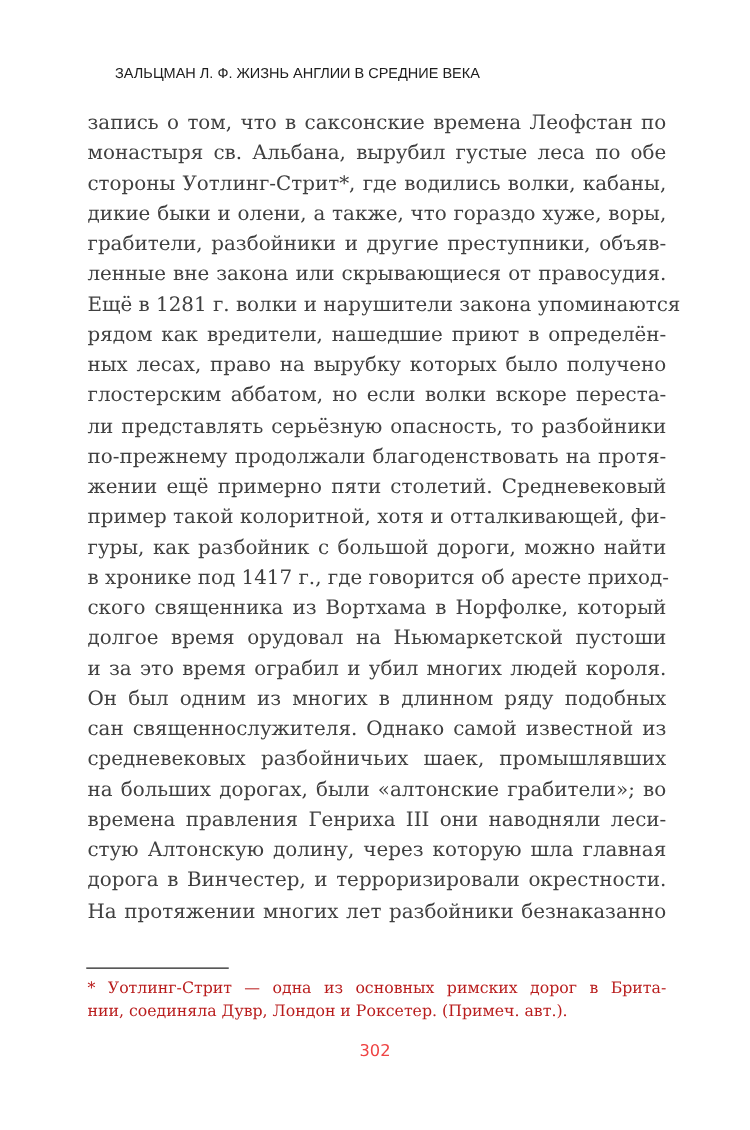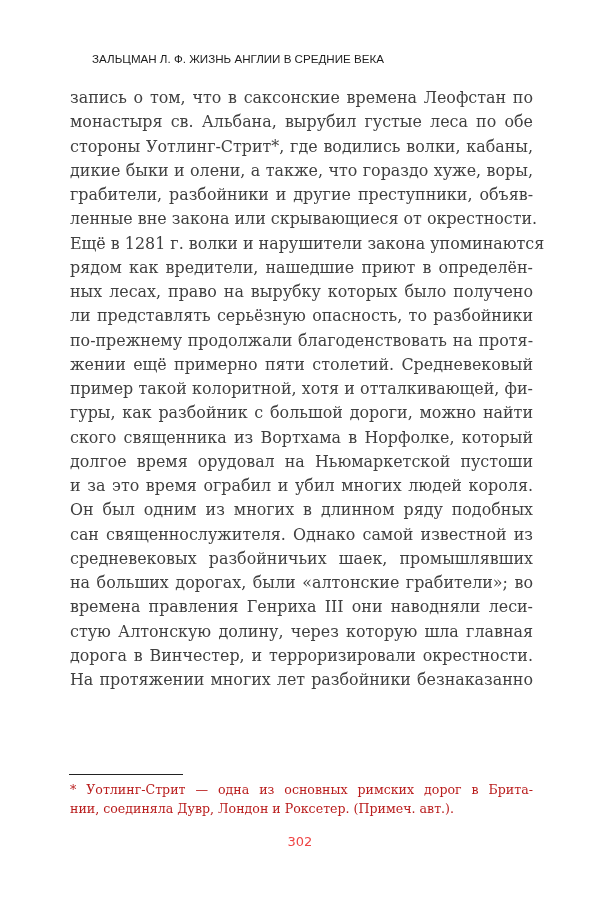--- a/index.html
+++ b/index.html
@@ -39,29 +39,31 @@
 <body>
 
 <div class="running-head">ЗАЛЬЦМАН Л. Ф. ЖИЗНЬ АНГЛИИ В СРЕДНИЕ ВЕКА</div>
 
 <div class="body-text">
   <span class="line">запись о том, что в саксонские времена Леофстан по</span>
   <span class="line">монастыря св. Альбана, вырубил густые леса по обе</span>
   <span class="line">стороны Уотлинг-Стрит*, где водились волки, кабаны,</span>
   <span class="line">дикие быки и олени, а также, что гораздо хуже, воры,</span>
   <span class="line">грабители, разбойники и другие преступники, объяв-</span>
-  <span class="line">ленные вне закона или скрывающиеся от окрестности.</span>
+  <span class="line">ленные вне закона или скрывающиеся от правосудия.</span>
   <span class="line">Ещё в 1281 г. волки и нарушители закона упоминаются</span>
   <span class="line">рядом как вредители, нашедшие приют в определён-</span>
   <span class="line">ных лесах, право на вырубку которых было получено</span>
+  <span class="line">глостерским аббатом, но если волки вскоре переста-</span>
   <span class="line">ли представлять серьёзную опасность, то разбойники</span>
   <span class="line">по-прежнему продолжали благоденствовать на протя-</span>
   <span class="line">жении ещё примерно пяти столетий. Средневековый</span>
   <span class="line">пример такой колоритной, хотя и отталкивающей, фи-</span>
   <span class="line">гуры, как разбойник с большой дороги, можно найти</span>
+  <span class="line">в хронике под 1417 г., где говорится об аресте приход-</span>
   <span class="line">ского священника из Вортхама в Норфолке, который</span>
   <span class="line">долгое время орудовал на Ньюмаркетской пустоши</span>
   <span class="line">и за это время ограбил и убил многих людей короля.</span>
   <span class="line">Он был одним из многих в длинном ряду подобных</span>
   <span class="line">сан священнослужителя. Однако самой известной из</span>
   <span class="line">средневековых разбойничьих шаек, промышлявших</span>
   <span class="line">на больших дорогах, были «алтонские грабители»; во</span>
   <span class="line">времена правления Генриха III они наводняли леси-</span>
   <span class="line">стую Алтонскую долину, через которую шла главная</span>
   <span class="line">дорога в Винчестер, и терроризировали окрестности.</span>

